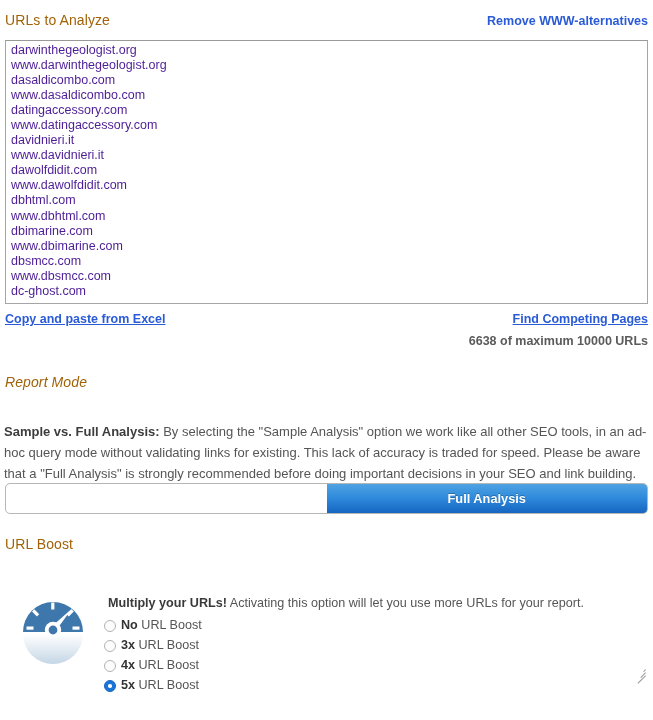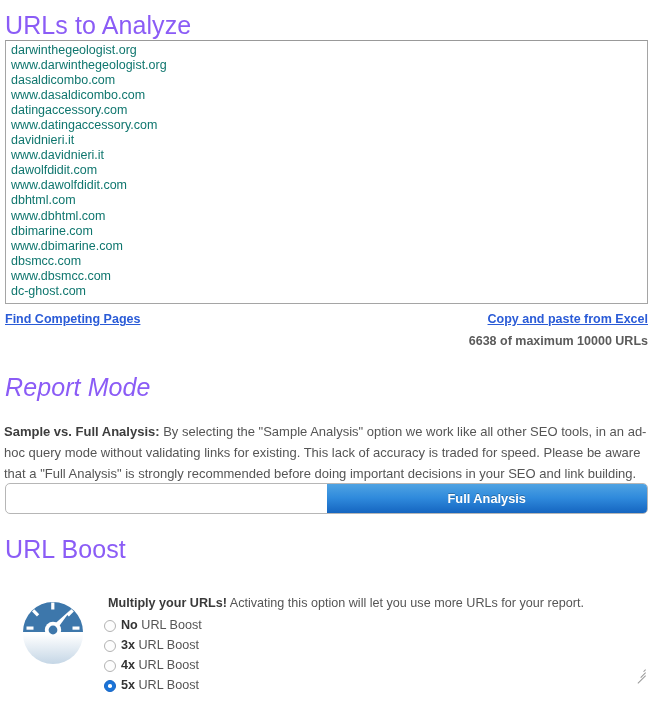--- a/index.html
+++ b/index.html
@@ -17,23 +17,23 @@
   }
   .page {
     position: relative;
     width: 653px;
     height: 720px;
     box-sizing: border-box;
   }
 
   
   .section-head {
-    font-size: 25px;
+    font-size: 14px;
     font-weight: 400;
-    color: #8b5cf6;
+    color: #a16207;
     letter-spacing: 0.1px;
     margin: 0;
     padding: 0;
     line-height: 1;
   }
 
   
   .urls-head-row {
     position: absolute;
     left: 5px;
@@ -65,21 +65,21 @@
     width: 643px;
     height: 264px;
     box-sizing: border-box;
     border: 1px solid #a5a5a5;
     border-top-color: #999999;
     background: #ffffff;
     padding: 2px 4px 2px 5px;
     font-family: "Liberation Sans", sans-serif;
     font-size: 12.5px;
     line-height: 15.05px;
-    color: #0f766e;
+    color: #4c1d95;
     resize: none;
     outline: none;
     overflow: hidden;
     white-space: pre;
   }
   .resize-grip {
     position: absolute;
     right: 7px;
     bottom: 43px;
     width: 11px;
@@ -250,20 +250,21 @@
     font-weight: bold;
   }
 </style>
 </head>
 <body>
 
 <div class="page">
 
   <div class="urls-head-row">
     <h2 class="section-head">URLs to Analyze</h2>
+    <a class="link-plain">Remove WWW-alternatives</a>
   </div>
 
   <textarea class="urls-textarea" spellcheck="false" style="">darwinthegeologist.org
 www.darwinthegeologist.org
 dasaldicombo.com
 www.dasaldicombo.com
 datingaccessory.com
 www.datingaccessory.com
 davidnieri.it
 www.davidnieri.it
@@ -277,22 +278,22 @@
 www.dbsmcc.com
 dc-ghost.com</textarea>
 
   <div class="resize-grip">
     <i style="width:11px; bottom:1px;"></i>
     <i style="width:7px;  bottom:4px;"></i>
     <i style="width:3px;  bottom:7px;"></i>
   </div>
 
   <div class="under-box">
+    <a class="link-underline">Copy and paste from Excel</a>
     <a class="link-underline">Find Competing Pages</a>
-    <a class="link-underline">Copy and paste from Excel</a>
   </div>
 
   <div class="url-count">6638 of maximum 10000 URLs</div>
 
   <h2 class="section-head report-head">Report Mode</h2>
 
   <p class="report-desc">
     <b>Sample vs. Full Analysis:</b><span> By selecting the "Sample Analysis" option we work like all other SEO tools, in an ad-hoc query mode without validating links for existing. This lack of accuracy is traded for speed. Please be aware that a "Full Analysis" is strongly recommended before doing important decisions in your SEO and link building.</span>
   </p>
 

